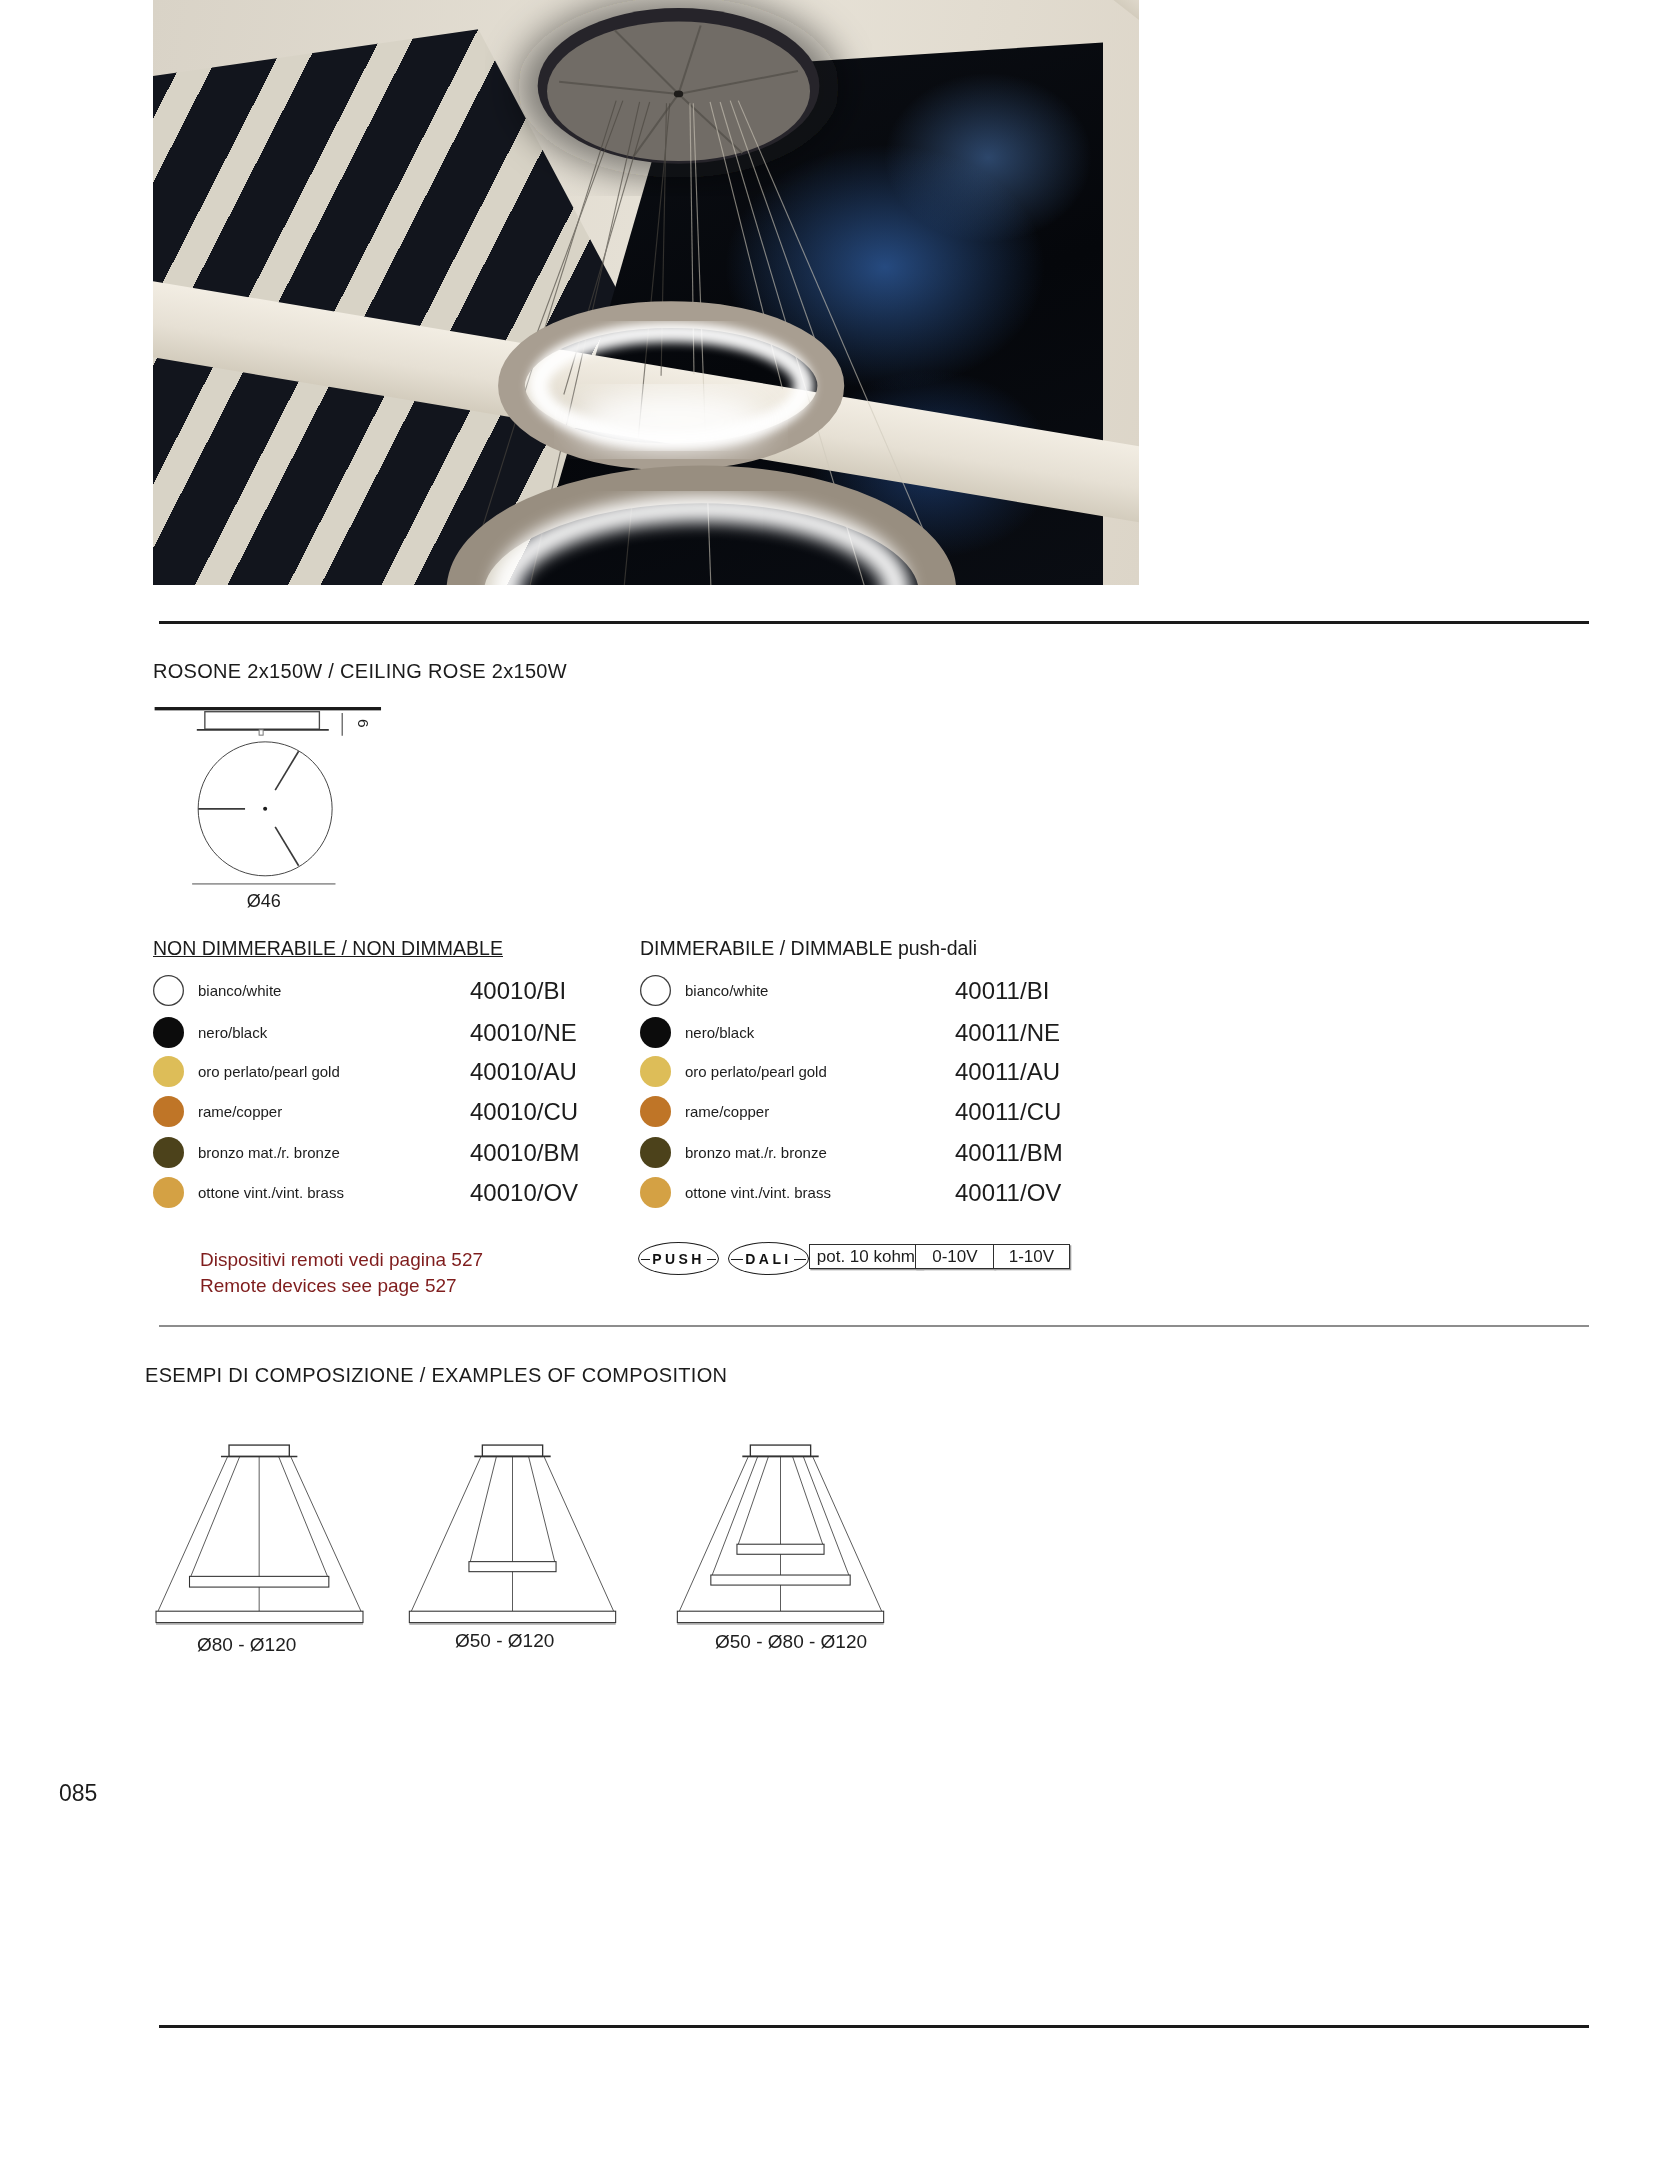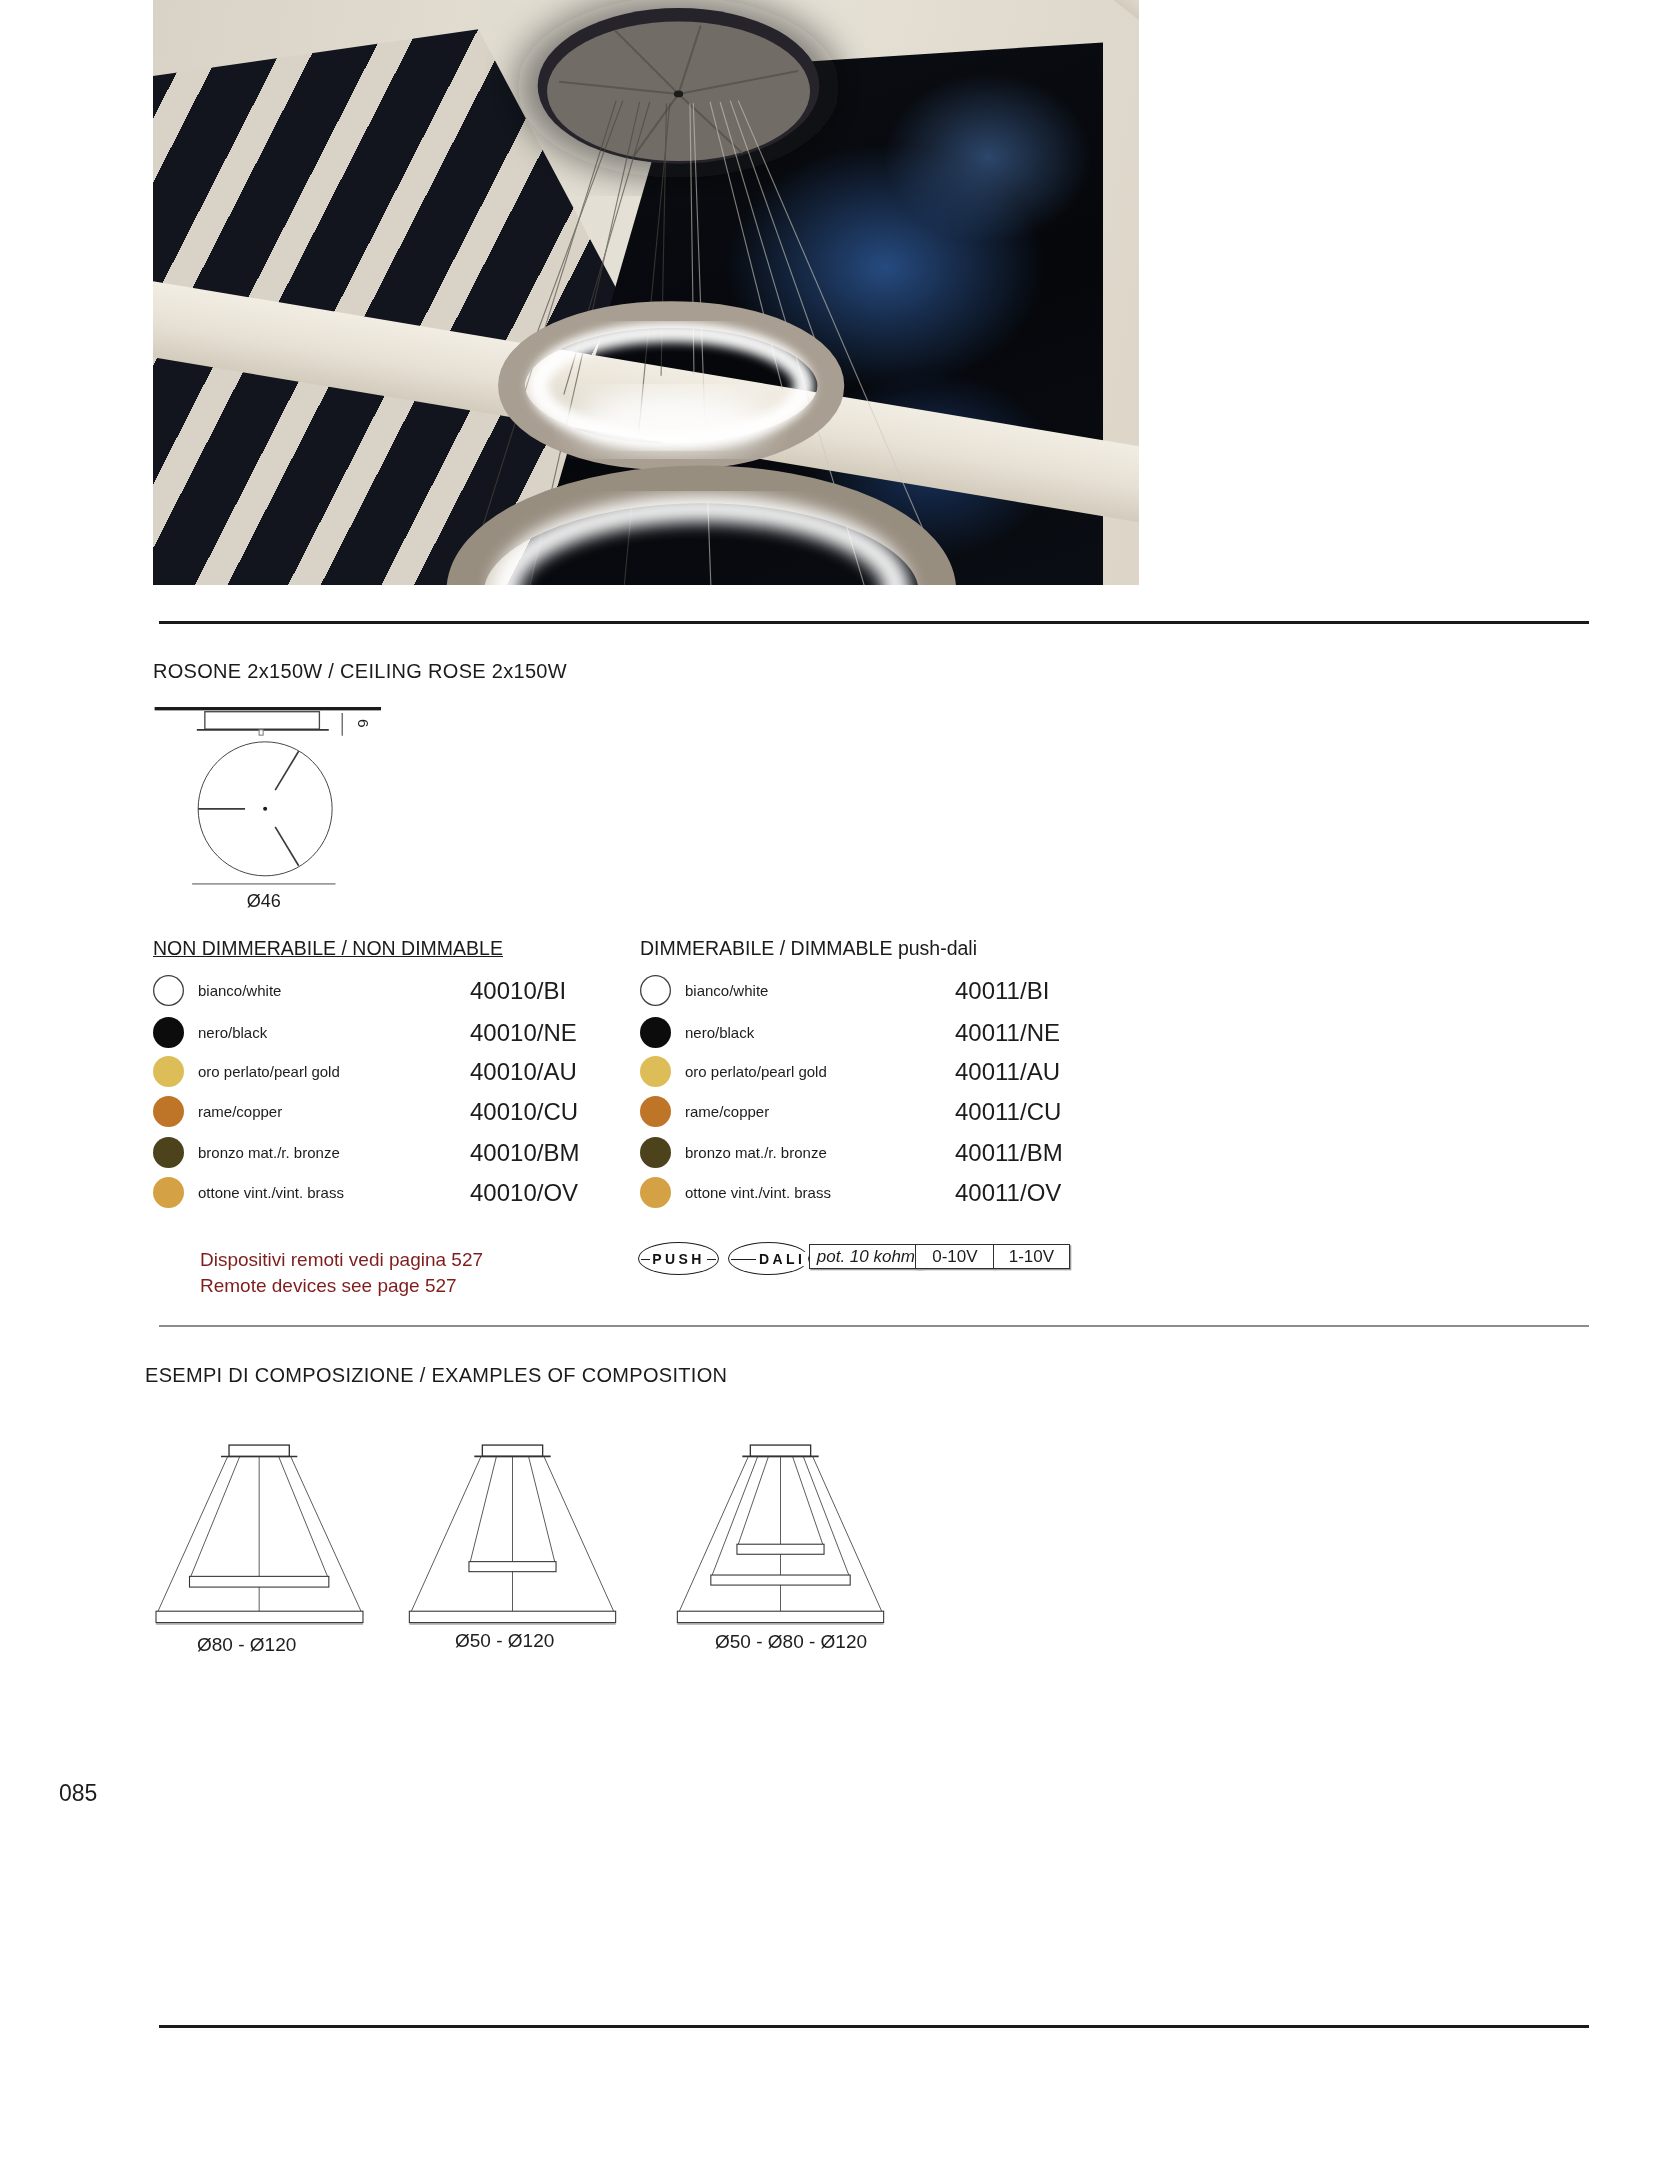--- a/index.html
+++ b/index.html
@@ -213,24 +213,24 @@
   </div>
 
   <div class="note">
     <div>Dispositivi remoti vedi pagina 527</div>
     <div>Remote devices see page 527</div>
   </div>
 
   <div class="badge-ellipse" style="left:638px;top:1242px;">
     <span class="lbl">PUSH</span>
   </div>
-  <div class="badge-ellipse" style="left:728px;top:1242px;justify-content:flex-end;">
+  <div class="badge-ellipse" style="left:728px;top:1242px;">
     <span class="lbl">DALI</span>
   </div>
-  <div class="badge-box" style="left:809px;top:1244px;width:101px;font-style:italic;">pot. 10 kohm</div>
+  <div class="badge-box" style="left:809px;top:1244px;width:101px;">pot. 10 kohm</div>
   <div class="badge-box" style="left:915px;top:1244px;width:67px;">0-10V</div>
   <div class="badge-box" style="left:993px;top:1244px;width:64px;">1-10V</div>
 
   <div class="h1" style="left:145px;top:1356px;margin-top:8px;">ESEMPI DI COMPOSIZIONE / EXAMPLES OF COMPOSITION</div>
 
   <div style="position:absolute;left:154px;top:1442px;">
     <svg width="211" height="185" viewBox="0 0 315 275">
       <g stroke="#333" fill="#fff">
         <rect x="112" y="4" width="90" height="17" stroke-width="2"></rect>
         <line x1="100" y1="21" x2="214" y2="21" stroke-width="2.5"></line>

